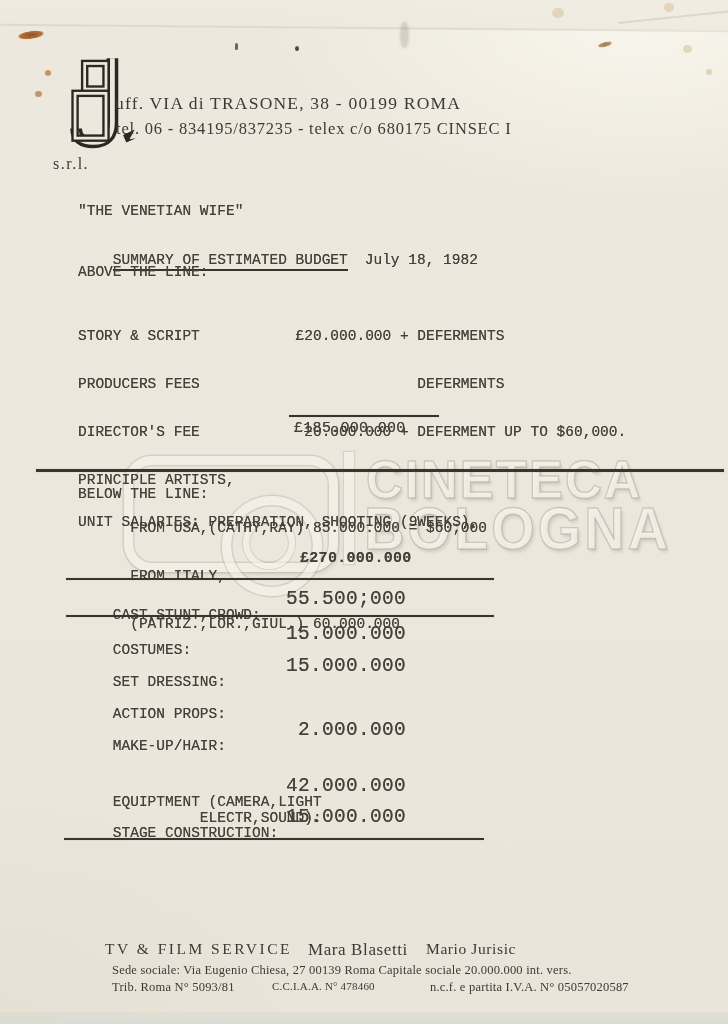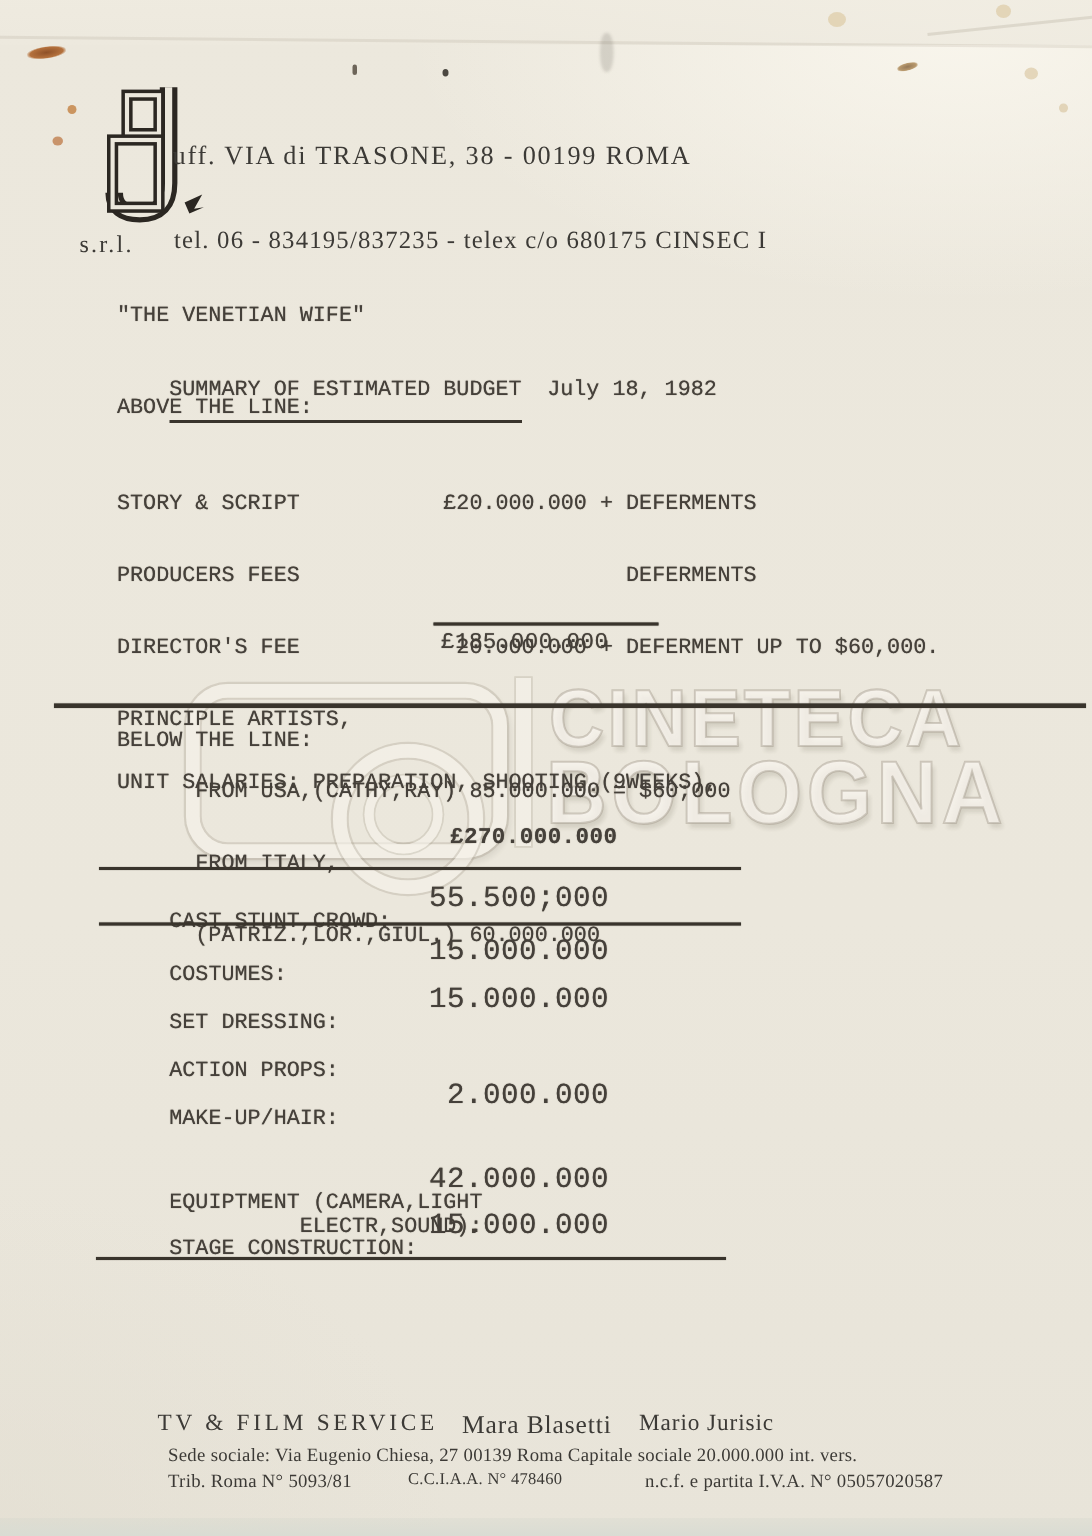--- a/index.html
+++ b/index.html
@@ -35,21 +35,21 @@
   
   .t{position:absolute;z-index:2;font-family:"Liberation Mono",monospace;font-size:14.5px;
     line-height:16px;color:#45403a;white-space:pre;
     text-shadow:0 0 .6px rgba(63,56,46,.75);}
   .big{font-size:15px;letter-spacing:.3px;}
   .val{position:absolute;left:168px;top:-3px;width:160px;text-align:right;
     font-size:19.5px;letter-spacing:.3px;white-space:pre;}
   .row{position:absolute;z-index:2;font-family:"Liberation Mono",monospace;font-size:14.5px;
     color:#45403a;white-space:pre;text-shadow:0 0 .6px rgba(63,56,46,.75);}
   .rule{position:absolute;z-index:2;background:#39342c;box-shadow:0 0 .7px rgba(57,52,44,.8);}
-  .u{border-bottom:2px solid #39342c;padding-bottom:12px;}
+  .u{border-bottom:2px solid #39342c;padding-bottom:1px;}
   .serif{position:absolute;z-index:2;font-family:"Liberation Serif",serif;color:#3c3a36;white-space:nowrap;}
   .logo-wrap{position:absolute;z-index:2;}
 </style>
 </head>
 <body>
 
 <div id="page">
 
   <div class="edge-band"></div>
   <div class="crease" style="left:0;top:27px;width:728px;height:1.5px;transform:rotate(.5deg);opacity:.45;"></div>
@@ -85,21 +85,21 @@
       <rect x="30" y="7" width="20" height="24" fill="none" stroke="#2b2722" stroke-width="7"></rect>
       <rect x="30" y="7" width="20" height="24" fill="none" stroke="#ebe7dc" stroke-width="2.6"></rect>
       <rect x="21" y="35" width="29" height="42" fill="none" stroke="#2b2722" stroke-width="7"></rect>
       <rect x="21" y="35" width="29" height="42" fill="none" stroke="#ebe7dc" stroke-width="2.6"></rect>
 
       <path d="M66,74 l11,-5 l-5,9 l6,-1 l-9,4 z" fill="#2b2722"></path>
     </svg>
   </div>
   <div class="serif" style="left:53px;top:155px;font-size:16px;letter-spacing:1.5px;">s.r.l.</div>
   <div class="serif" style="left:115px;top:93px;font-size:17.5px;letter-spacing:1.2px;">uff. VIA di TRASONE, 38 - 00199 ROMA</div>
-  <div class="serif" style="left:116px;top:119px;font-size:16.5px;letter-spacing:.8px;margin-top:31px;">tel. 06 - 834195/837235 - telex c/o 680175 CINSEC I</div>
+  <div class="serif" style="left:116px;top:119px;font-size:16.5px;letter-spacing:.8px;">tel. 06 - 834195/837235 - telex c/o 680175 CINSEC I</div>
 
   <div class="t" style="left:78px;top:203px;">"THE VENETIAN WIFE"</div>
 
   <div class="t" style="left:78px;top:236px;">
     <span class="u">SUMMARY OF ESTIMATED BUDGET</span><span style="margin-left:17px;">July 18, 1982</span>
   </div>
 
   <div class="t" style="left:78px;top:264px;">ABOVE THE LINE:</div>
 
   <div class="t" style="left:78px;top:296px;">

